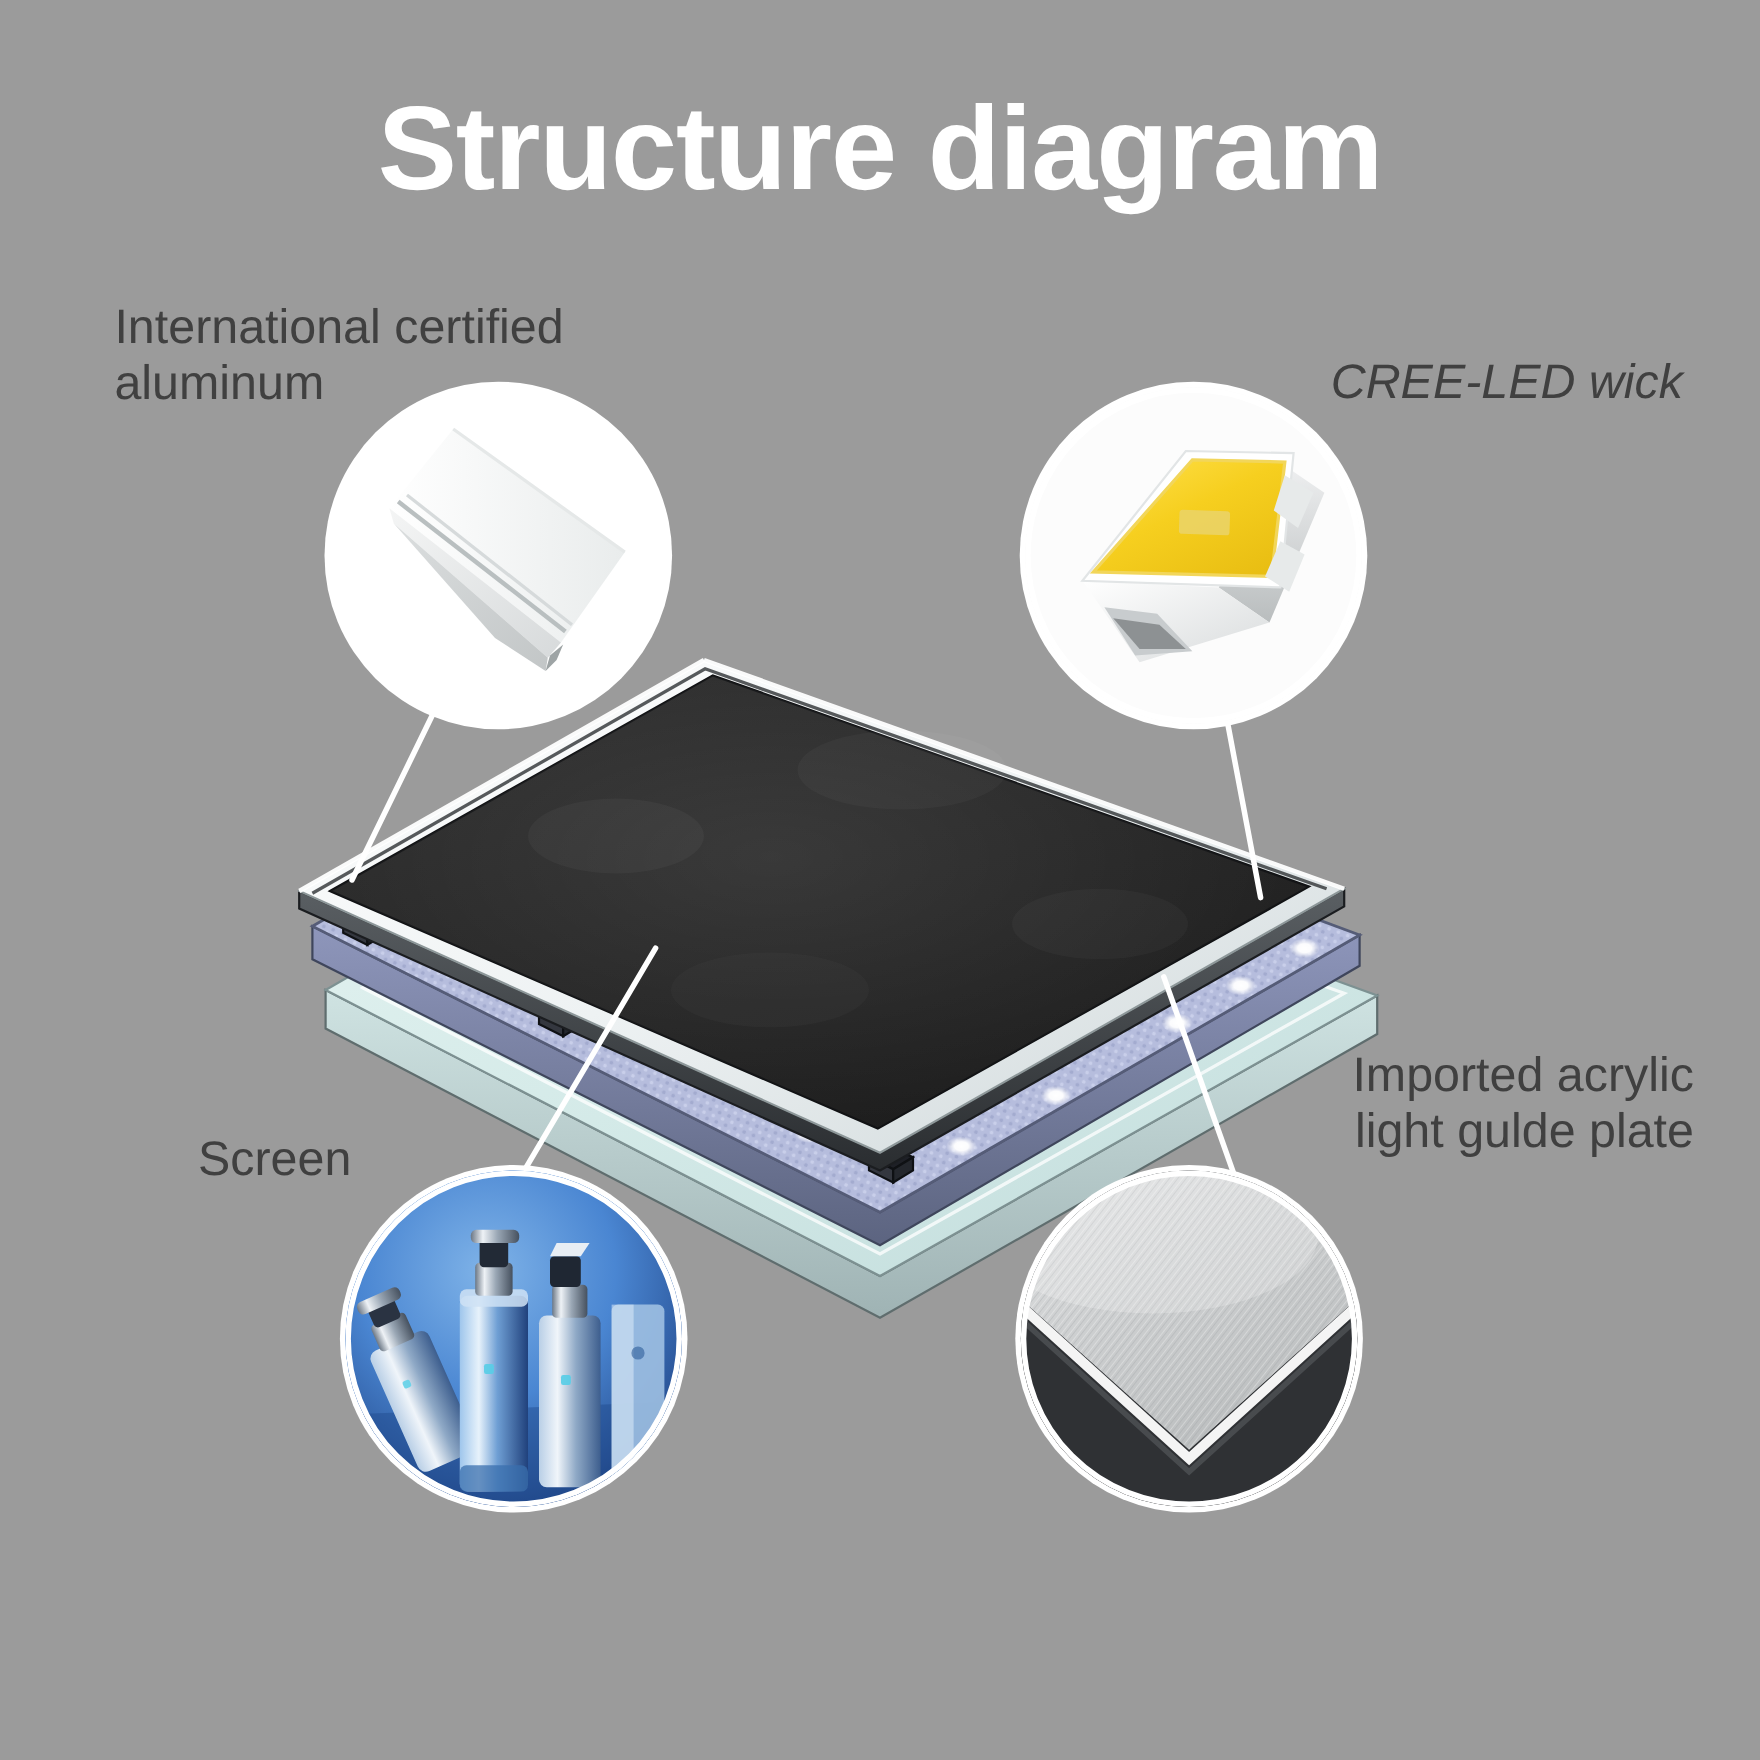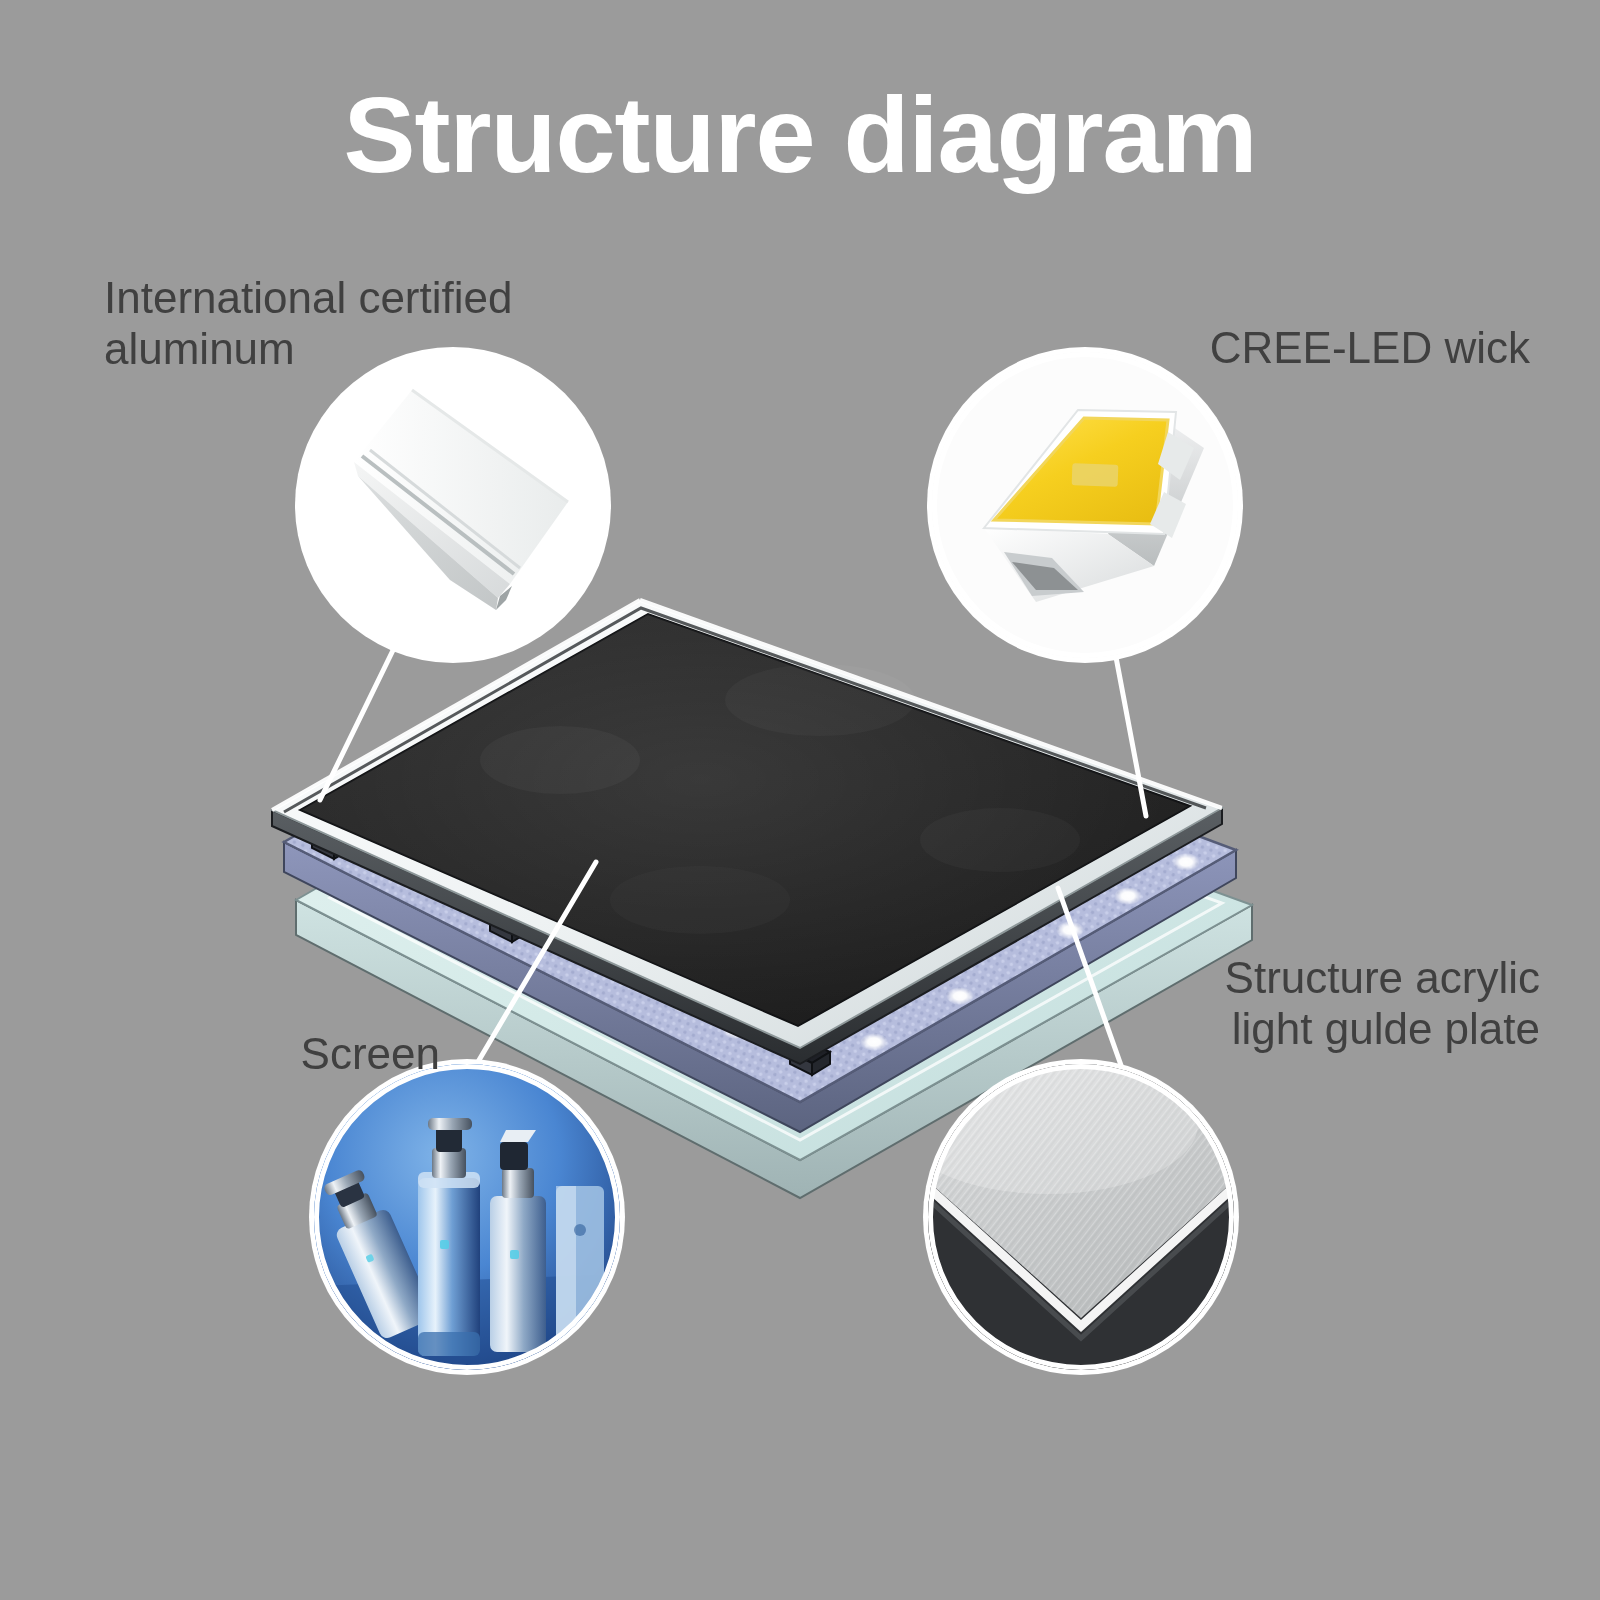--- a/index.html
+++ b/index.html
@@ -39,22 +39,22 @@
   
   .callout-label {
     position: absolute;
     color: #404040;
     font-size: 44px;
     font-weight: 400;
     line-height: 1.16;
     white-space: pre-line;
   }
   #label-aluminum   { left: 104px;  top: 272px; width: 560px; text-align: left; }
-  #label-cree       { left: 1010px; top: 322px; width: 520px; text-align: right; }
-  #label-screen     { left: 180px;  top: 1028px; width: 260px; text-align: right; }
+  #label-cree       { left: 1010px; top: 322px; width: 520px; text-align: right; font-style: italic; }
+  #label-screen     { left: 180px;  top: 1028px; width: 260px; text-align: left; }
   #label-acrylic    { left: 1040px; top: 952px;  width: 500px; text-align: right; }
 
   
   .svg-layer {
     position: absolute;
     left: 0; top: 0;
     width: 1600px;
     height: 1600px;
   }
 
@@ -393,16 +393,16 @@
 
       <ellipse cx="120" cy="60" rx="150" ry="70" fill="#ffffff" opacity="0.22"></ellipse>
       <circle cx="153" cy="153" r="152" fill="none" stroke="#ffffff" stroke-width="8"></circle>
     </svg>
   </div>
 
   <div id="label-aluminum" class="callout-label">International certified
 aluminum</div>
   <div id="label-cree" class="callout-label">CREE-LED wick</div>
   <div id="label-screen" class="callout-label">Screen</div>
-  <div id="label-acrylic" class="callout-label">Structure acrylic
+  <div id="label-acrylic" class="callout-label">Imported acrylic
 light gulde plate</div>
 
 </div>
 
 </body></html>

